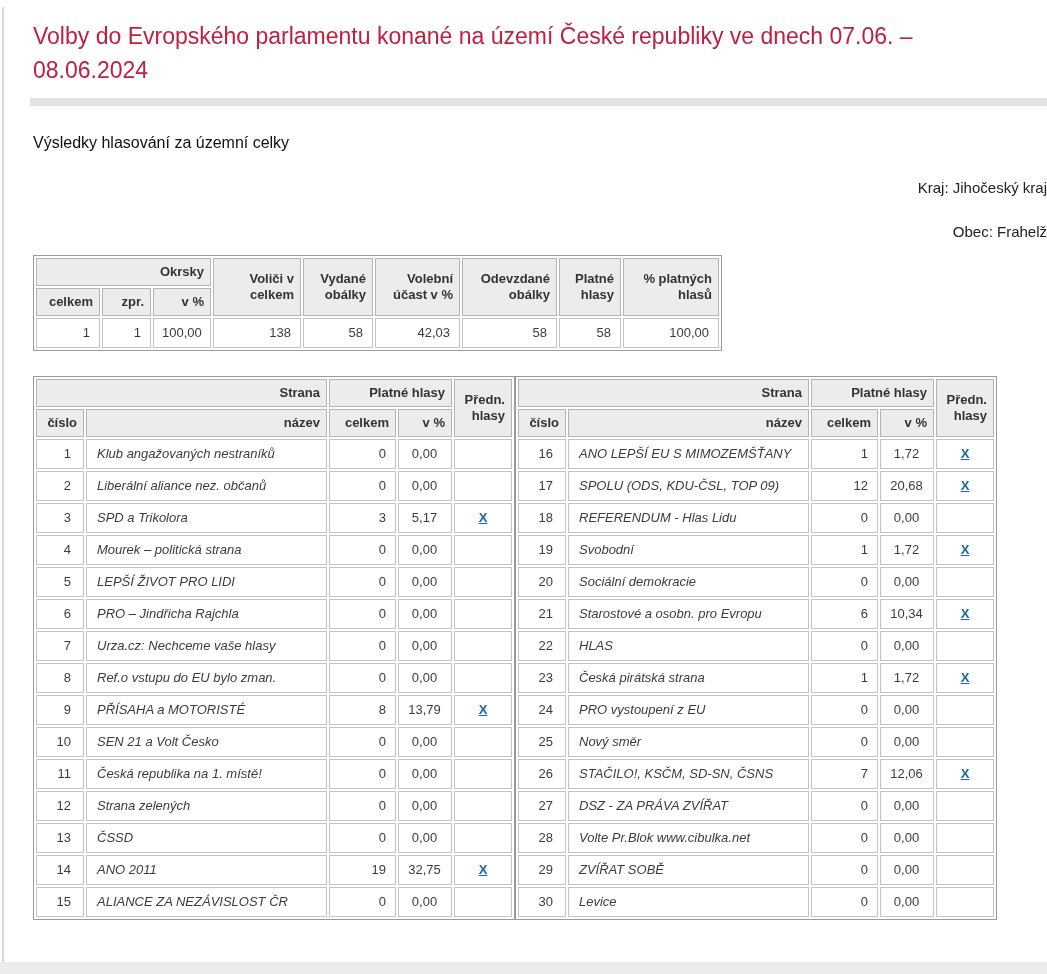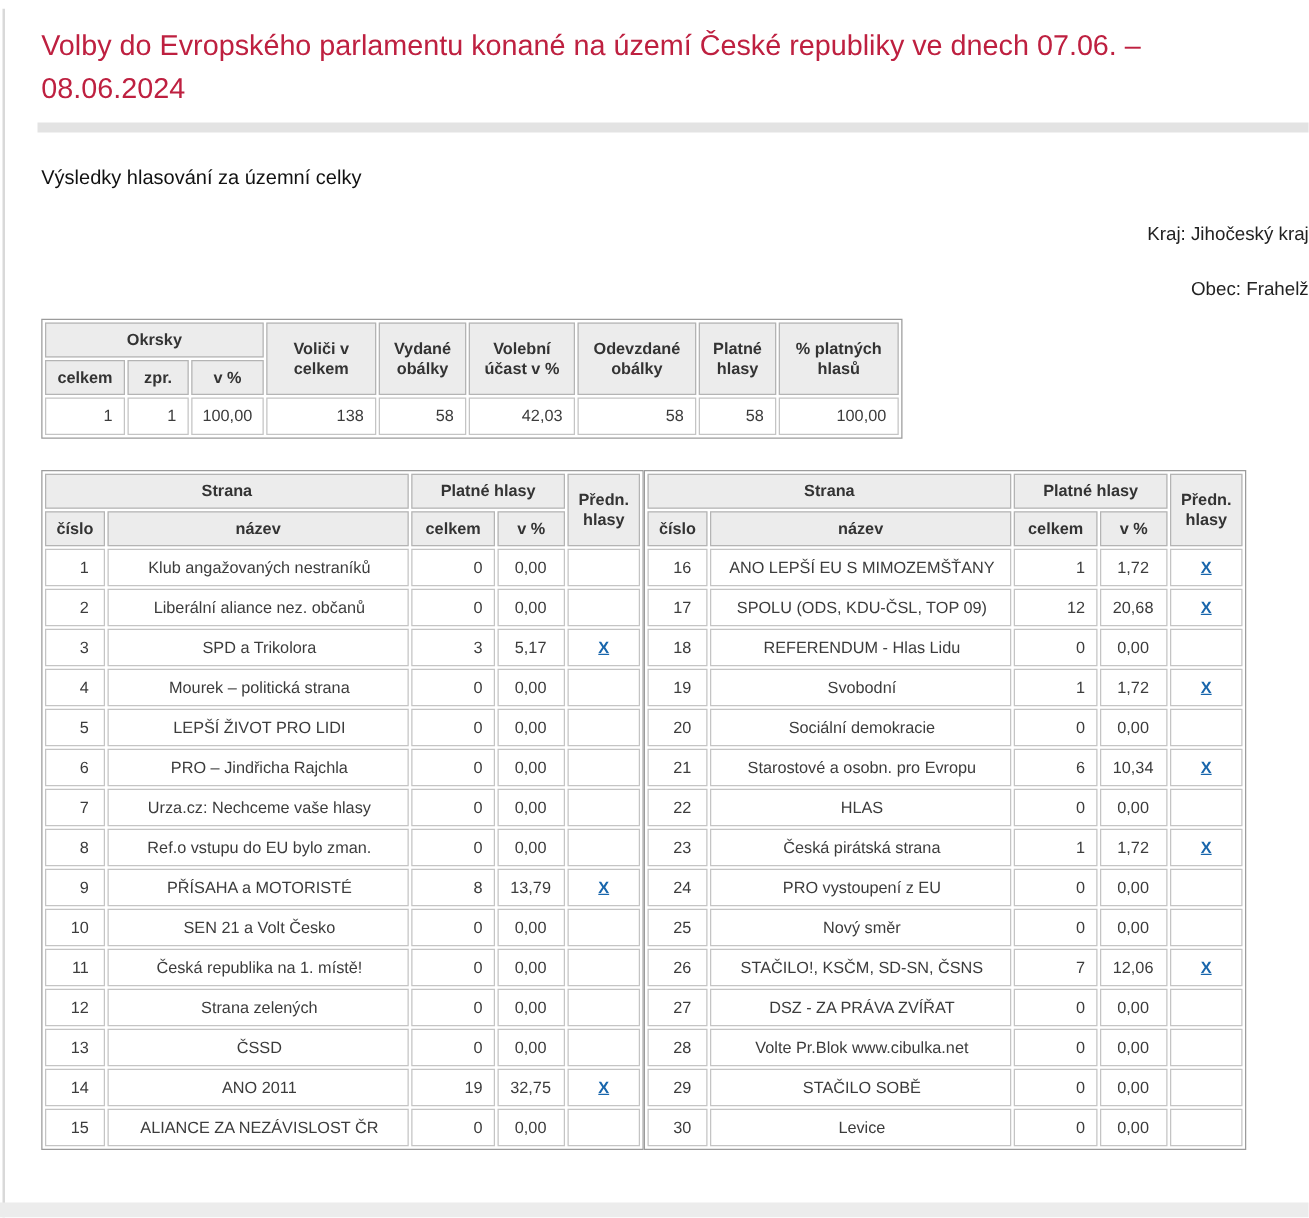--- a/index.html
+++ b/index.html
@@ -36,38 +36,38 @@
   table {
     border-collapse: separate; border-spacing: 2px;
     border: 1px solid #9b9b9b;
     background: #fff;
     table-layout: fixed;
   }
   th {
     background: #ececec;
     border: 1px solid #b4b4b4;
     font-size: 13px; font-weight: 700; color: #333;
-    padding: 5px 6px; text-align: center;
+    padding: 5px 6px; text-align: right;
     line-height: 16px;
   }
   td {
     border: 1px solid #c4c4c4;
     font-size: 13px; color: #3c3c3c;
     padding: 6px 8px; line-height: 16px;
     background: #fff;
   }
 
   table.summary { margin-top: 15px; width: 667px; }
   table.summary td { text-align: right; padding-right: 9px; }
 
   .party-wrap { display: flex; margin-top: 25px; }
   table.party { width: 470px; }
   table.party td.num   { text-align: right; padding-right: 12px; }
-  table.party td.name  { text-align: center;  padding-left: 10px;
-                         white-space: nowrap; overflow: hidden; }
+  table.party td.name  { text-align: left;  padding-left: 10px;
+                         white-space: nowrap; overflow: hidden; font-style: italic; }
   table.party td.total { text-align: right; padding-right: 9px; }
   table.party td.pct   { text-align: center; padding-right: 9px; }
   table.party td.pref  { text-align: center; }
   a.pref-link {
     color: #1866ac; font-weight: 700;
     text-decoration: underline; font-size: 13px;
   }
   .footer-strip {
     position: absolute; left: 0; right: 0; bottom: 0;
     height: 12px; background: #ececec;
@@ -372,21 +372,21 @@
           </tr>
           <tr>
             <td class="num">28</td>
             <td class="name">Volte Pr.Blok www.cibulka.net</td>
             <td class="total">0</td>
             <td class="pct">0,00</td>
             <td class="pref"></td>
           </tr>
           <tr>
             <td class="num">29</td>
-            <td class="name">STAČILO SOBĚ</td>
+            <td class="name">ZVÍŘAT SOBĚ</td>
             <td class="total">0</td>
             <td class="pct">0,00</td>
             <td class="pref"></td>
           </tr>
           <tr>
             <td class="num">30</td>
             <td class="name">Levice</td>
             <td class="total">0</td>
             <td class="pct">0,00</td>
             <td class="pref"></td>

